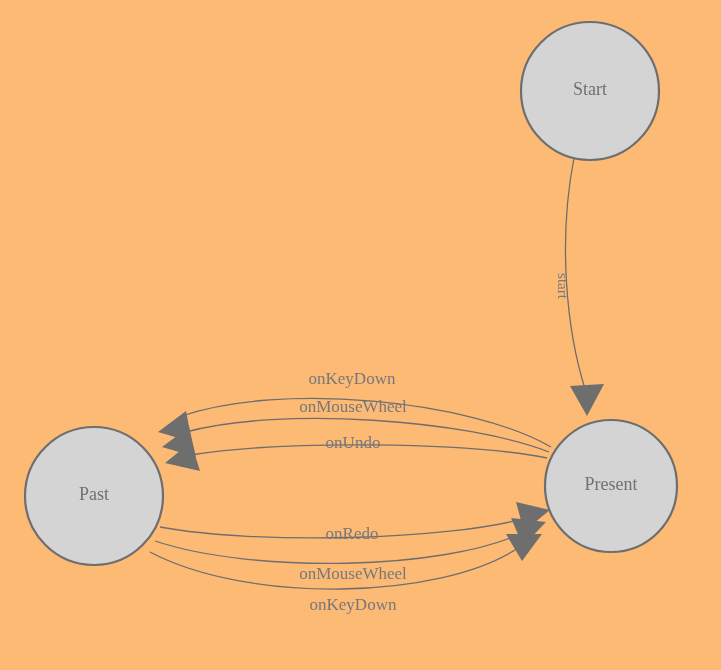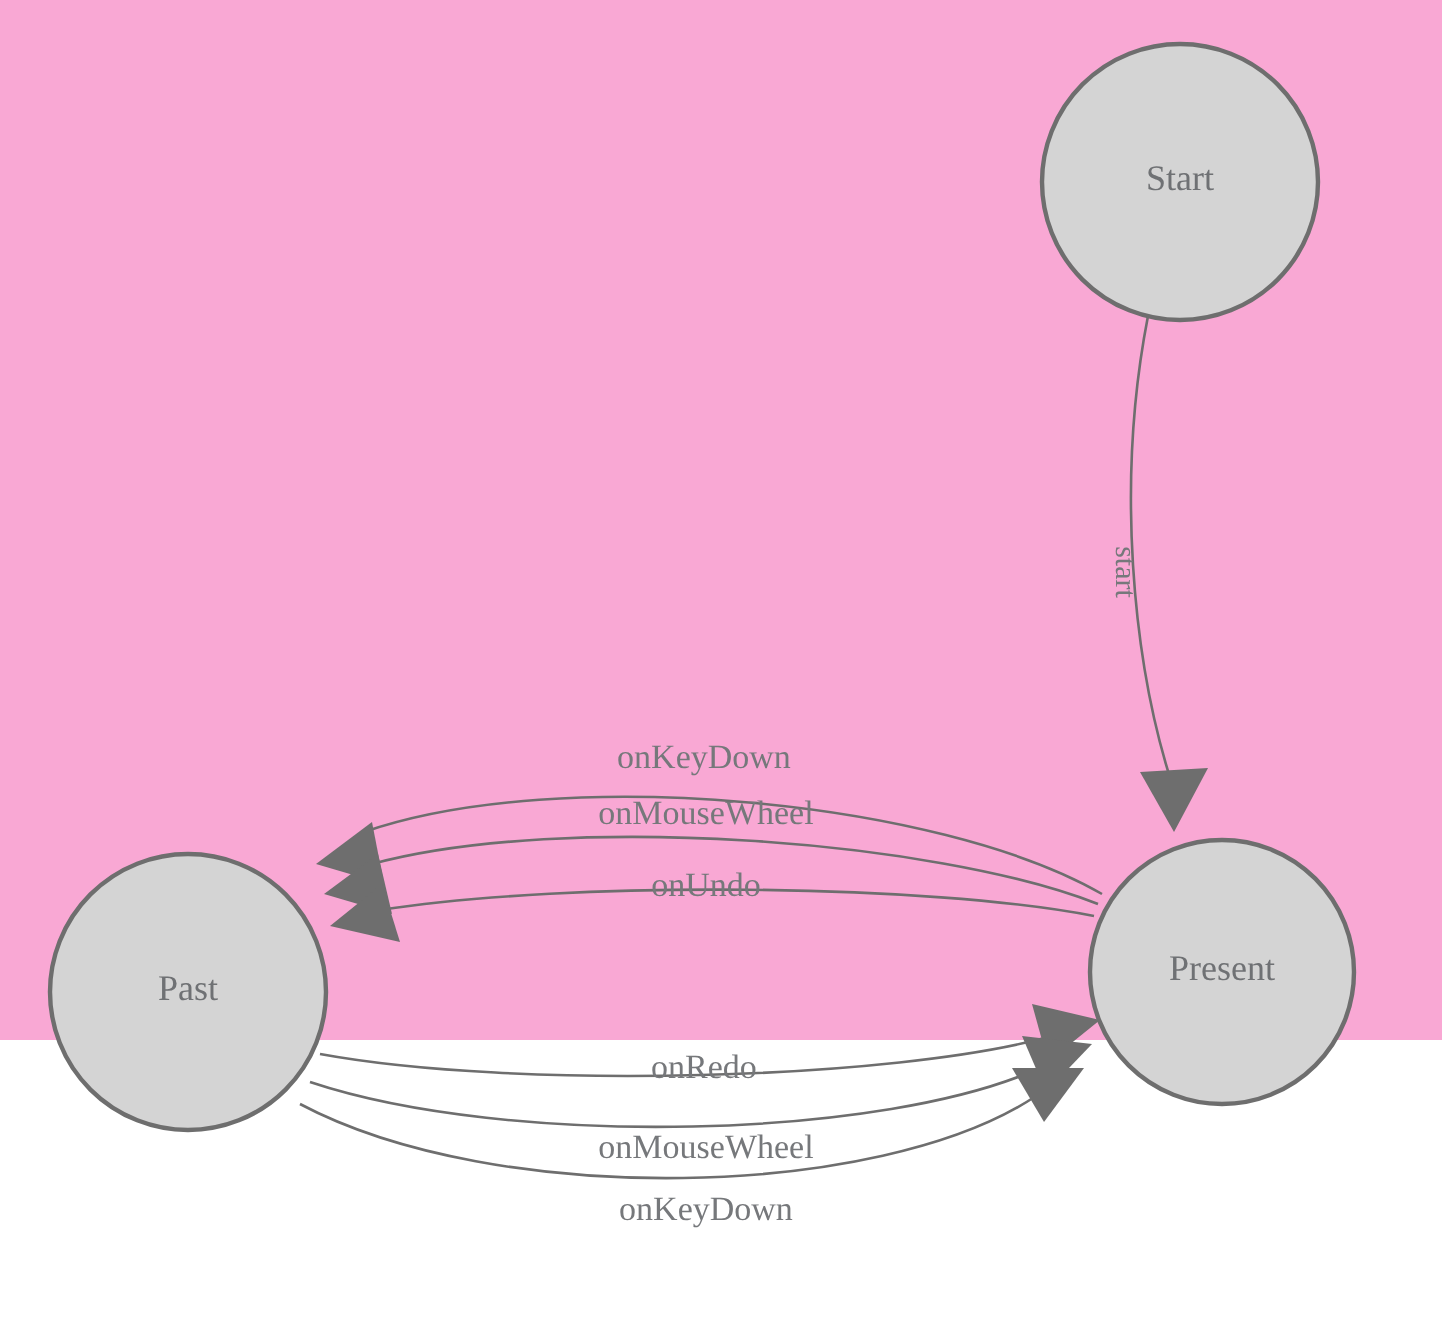--- a/index.html
+++ b/index.html
@@ -9,22 +9,22 @@
   }
   body {
     width: 721px;
     height: 670px;
     overflow: hidden;
     font-family: "Liberation Serif", "DejaVu Serif", serif;
   }
   #diagram-root {
     position: relative;
     width: 721px;
-    height: 520px;
-    background: #f9a8d4;
+    height: 670px;
+    background: #fdba74;
   }
   svg#state-diagram {
     display: block;
     width: 721px;
     height: 670px;
   }
   .node-circle {
     fill: #d4d4d4;
     stroke: #6e6e6e;
     stroke-width: 2.2;

